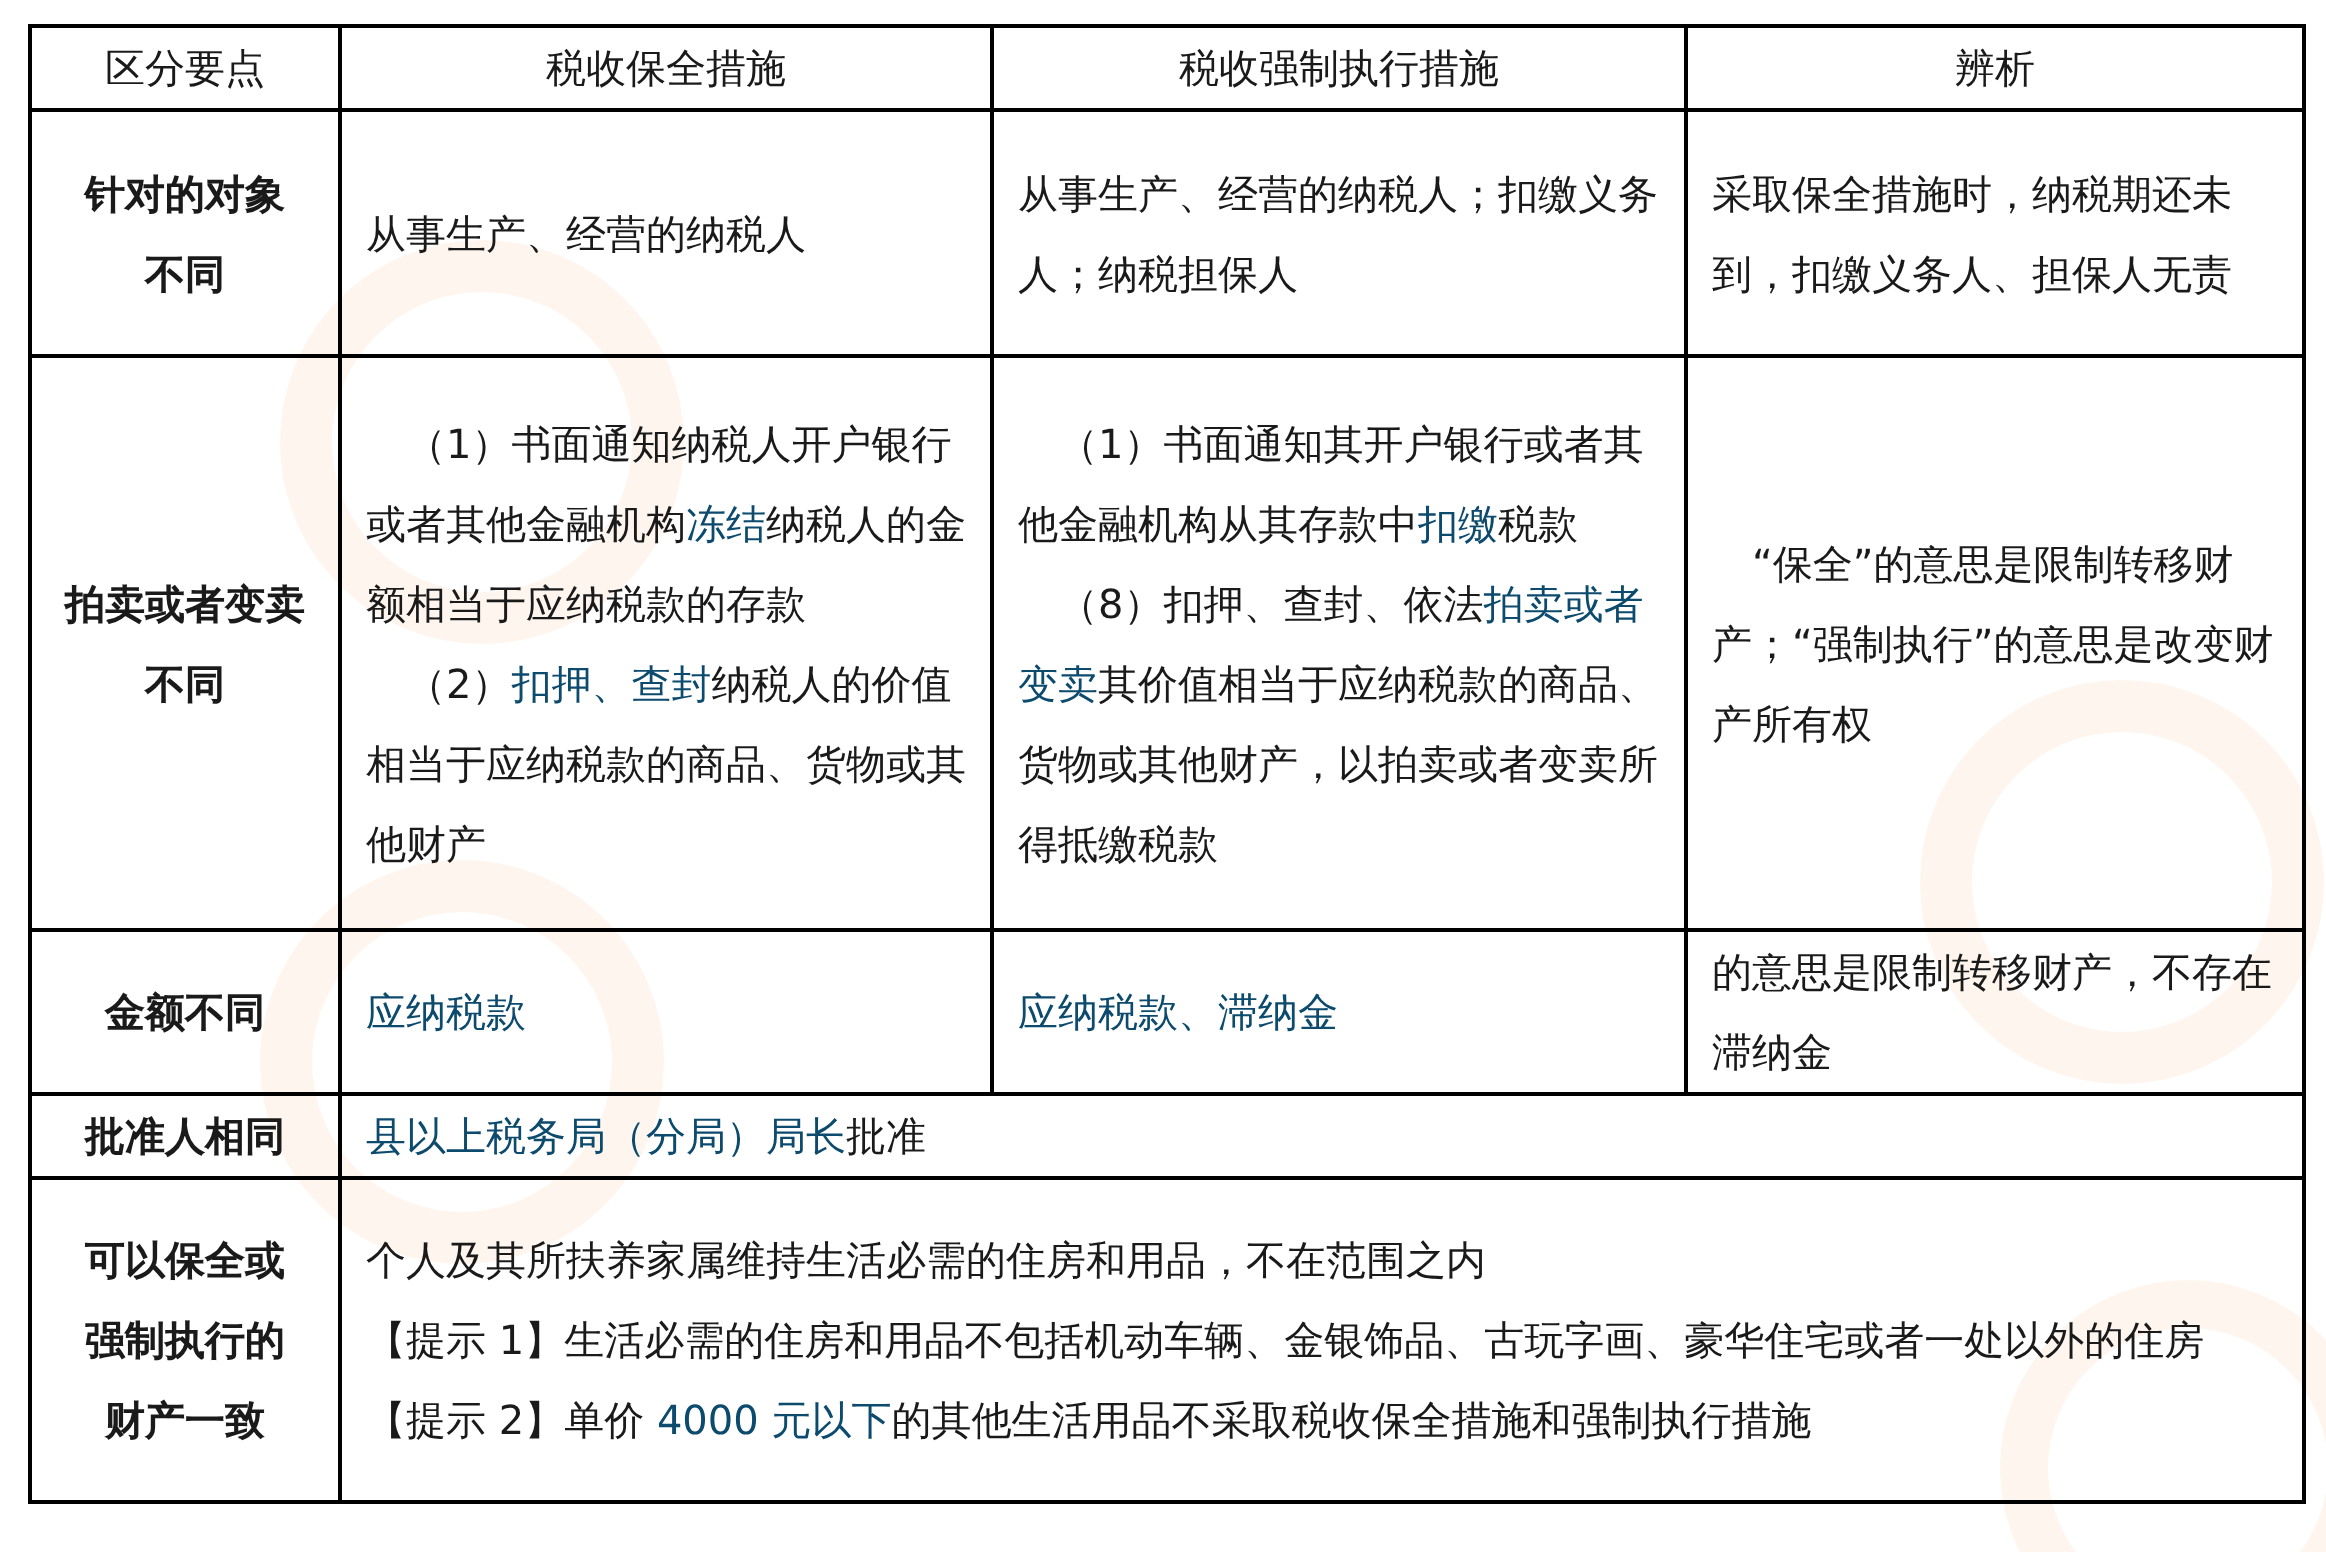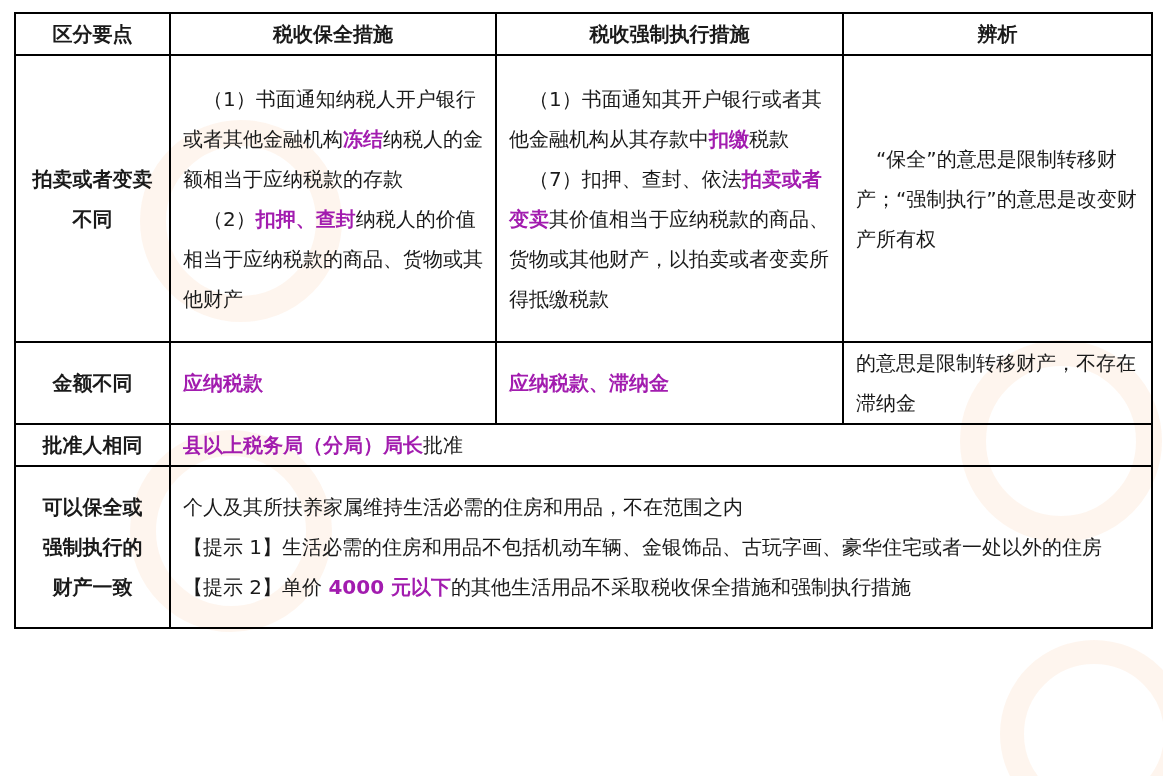--- a/index.html
+++ b/index.html
@@ -7,23 +7,23 @@
          font-family: "DejaVu Sans", "Liberation Sans", sans-serif; color: #1a1a1a; }
   .wm { position: absolute; border-radius: 50%; pointer-events: none; }
   table.cmp {
     position: absolute; left: 14px; top: 12px;
     width: 1137px; border-collapse: collapse; table-layout: fixed;
     font-size: 20px; line-height: 40px;
   }
   table.cmp td, table.cmp th {
     border: 2px solid #000; padding: 0 12px; vertical-align: middle;
   }
-  table.cmp th { font-weight: bold; text-align: center; height: 40px; font-size: 20px; }
+  table.cmp th { font-weight: normal; text-align: center; height: 40px; font-size: 20px; }
   td.rowhead { font-weight: bold; text-align: center; }
-  .hl { color: #a21caf; font-weight: bold; }
+  .hl { color: #0c4a6e; font-weight: normal; }
   .indent { text-indent: 1em; }
   .row-target td { height: 121px; }
   .row-measure td { height: 285px; }
   .row-amount td { height: 80px; }
   .row-approver td { height: 40px; }
   .row-property td { height: 160px; }
 </style>
 </head>
 <body>
 
@@ -41,33 +41,42 @@
   </colgroup>
   <thead>
     <tr>
       <th>区分要点</th>
       <th>税收保全措施</th>
       <th>税收强制执行措施</th>
       <th>辨析</th>
     </tr>
   </thead>
   <tbody>
+    <tr class="row-target">
+      <td class="rowhead">
+        <div>针对的对象</div>
+        <div>不同</div>
+      </td>
+      <td>从事生产、经营的纳税人</td>
+      <td>从事生产、经营的纳税人；扣缴义务人；纳税担保人</td>
+      <td>采取保全措施时，纳税期还未到，扣缴义务人、担保人无责</td>
+    </tr>
 
     <tr class="row-measure">
       <td class="rowhead">
         <div>拍卖或者变卖</div>
         <div>不同</div>
       </td>
       <td>
         <div class="indent"><span>（1）书面通知纳税人开户银行或者其他金融机构</span><span class="hl">冻结</span><span>纳税人的金额相当于应纳税款的存款</span></div>
         <div class="indent"><span>（2）</span><span class="hl">扣押、查封</span><span>纳税人的价值相当于应纳税款的商品、货物或其他财产</span></div>
       </td>
       <td>
         <div class="indent"><span>（1）书面通知其开户银行或者其他金融机构从其存款中</span><span class="hl">扣缴</span><span>税款</span></div>
-        <div class="indent"><span>（7）扣押、查封、依法</span><span class="hl">拍卖或者变卖</span><span>其价值相当于应纳税款的商品、货物或其他财产，以拍卖或者变卖所得抵缴税款</span></div>
+        <div class="indent"><span>（8）扣押、查封、依法</span><span class="hl">拍卖或者变卖</span><span>其价值相当于应纳税款的商品、货物或其他财产，以拍卖或者变卖所得抵缴税款</span></div>
       </td>
       <td class="indent">“保全”的意思是限制转移财产；“强制执行”的意思是改变财产所有权</td>
     </tr>
 
     <tr class="row-amount">
       <td class="rowhead">金额不同</td>
       <td class="hl">应纳税款</td>
       <td class="hl">应纳税款、滞纳金</td>
       <td>的意思是限制转移财产，不存在滞纳金</td>
     </tr>

